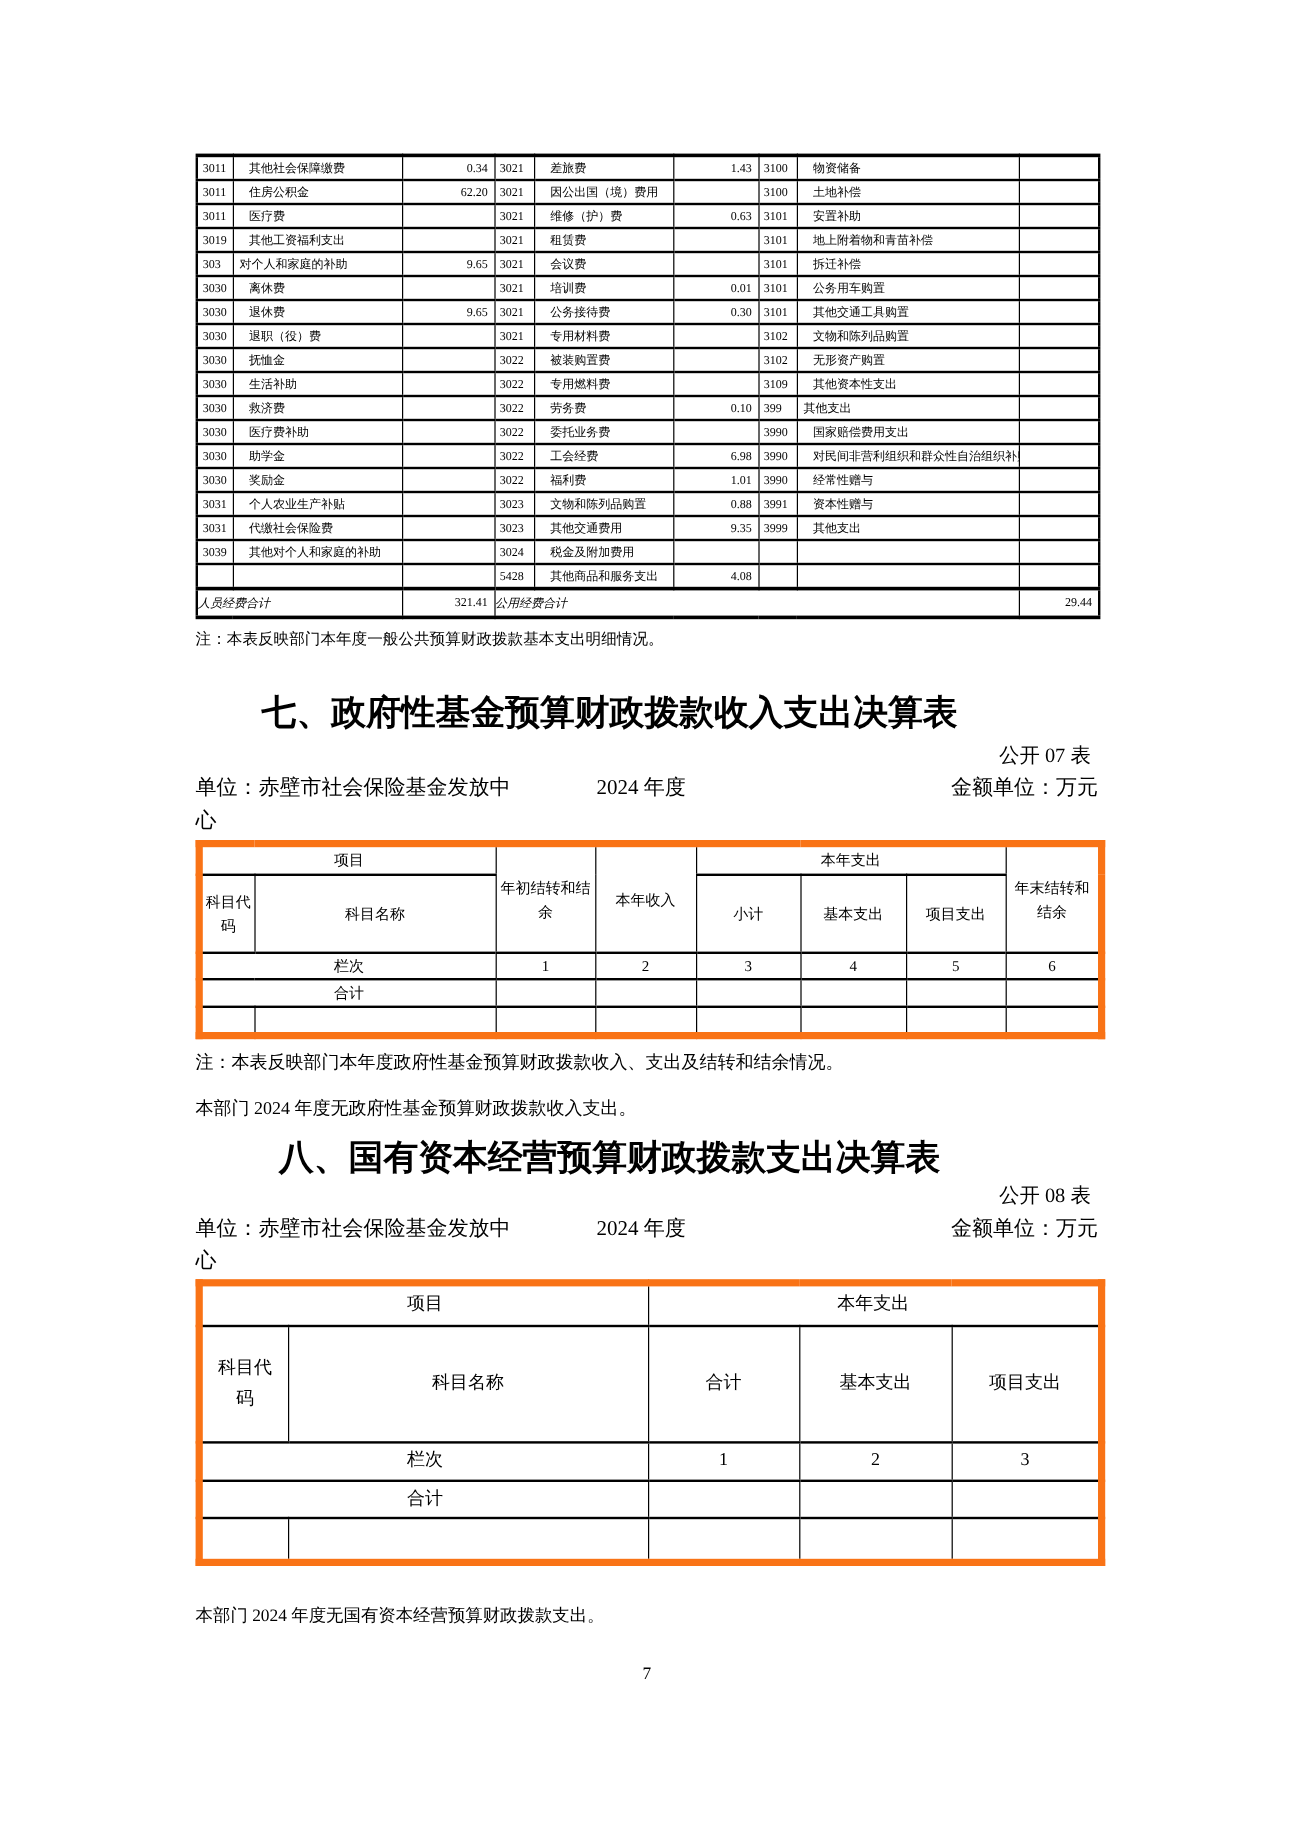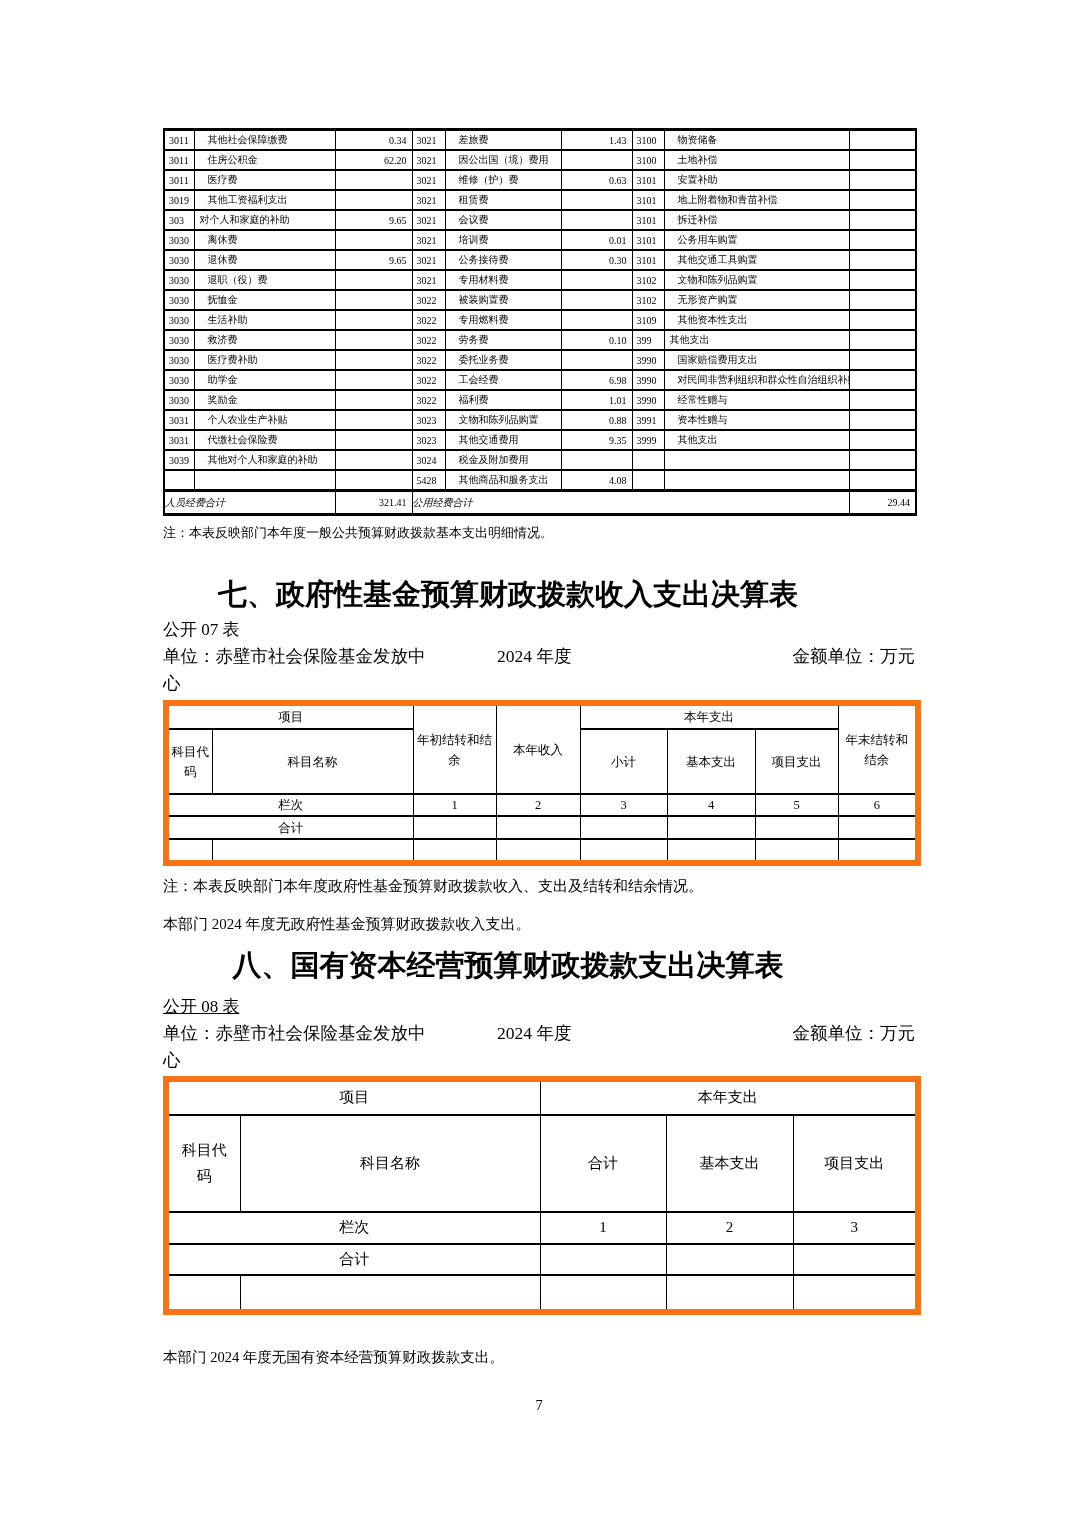--- a/index.html
+++ b/index.html
@@ -27,21 +27,21 @@
   .t1 .tlabel{text-align:left;white-space:nowrap;font-style:italic;}
 
   .note-small{font-size:13px;line-height:12px;margin-top:12px;font-family:Liberation Mono, monospace;}
   .note-mid{font-size:15px;line-height:15px;}
   .note-big{font-size:14.5px;line-height:19px;}
 
   .sec-title{
     font-family:"Liberation Sans","DejaVu Sans",sans-serif;font-weight:700;
     font-size:29px;line-height:38px;text-align:center;padding-right:62px;
   }
-  .pub{font-size:17px;line-height:22px;text-align:left;padding-right:6px;}
+  .pub{font-size:17px;line-height:22px;text-align:right;padding-right:6px;}
   .unit-row{display:flex;font-size:17.5px;line-height:27px;align-items:flex-start;}
   .unit-left{width:300px;}
   .unit-left .l2{display:block;}
   .unit-center{margin-left:34px;white-space:nowrap;}
   .unit-right{margin-left:auto;white-space:nowrap;}
 
   
   .t7,.t8{border:6px solid #f97316;}
   .t7 td,.t8 td{
     border:1px solid #000;border-top-width:2px;border-bottom-width:2px;
@@ -353,21 +353,21 @@
         <td></td>
           <td></td>
       </tr>
     </tbody>
   </table>
 
   <div class="note-mid" style="margin-top:13px;">注：本表反映部门本年度政府性基金预算财政拨款收入、支出及结转和结余情况。</div>
   <div class="note-mid" style="margin-top:23px;">本部门 2024 年度无政府性基金预算财政拨款收入支出。</div>
 
   <div class="sec-title" style="margin-top:14px;">八、国有资本经营预算财政拨款支出决算表</div>
-  <div class="pub" style="margin-top:12px;text-decoration:underline;">公开 08 表</div>
+  <div class="pub" style="margin-top:2px;">公开 08 表</div>
   <div class="unit-row" style="margin-top:2px;">
     <span class="unit-left"><span>单位：赤壁市社会保险基金发放中</span><span class="l2">心</span></span>
     <span class="unit-center">2024 年度</span>
     <span class="unit-right">金额单位：万元</span>
   </div>
 
   <table class="t8" style="margin-top:2px;">
     <colgroup>
       <col style="width:74px">
         <col style="width:300px">

